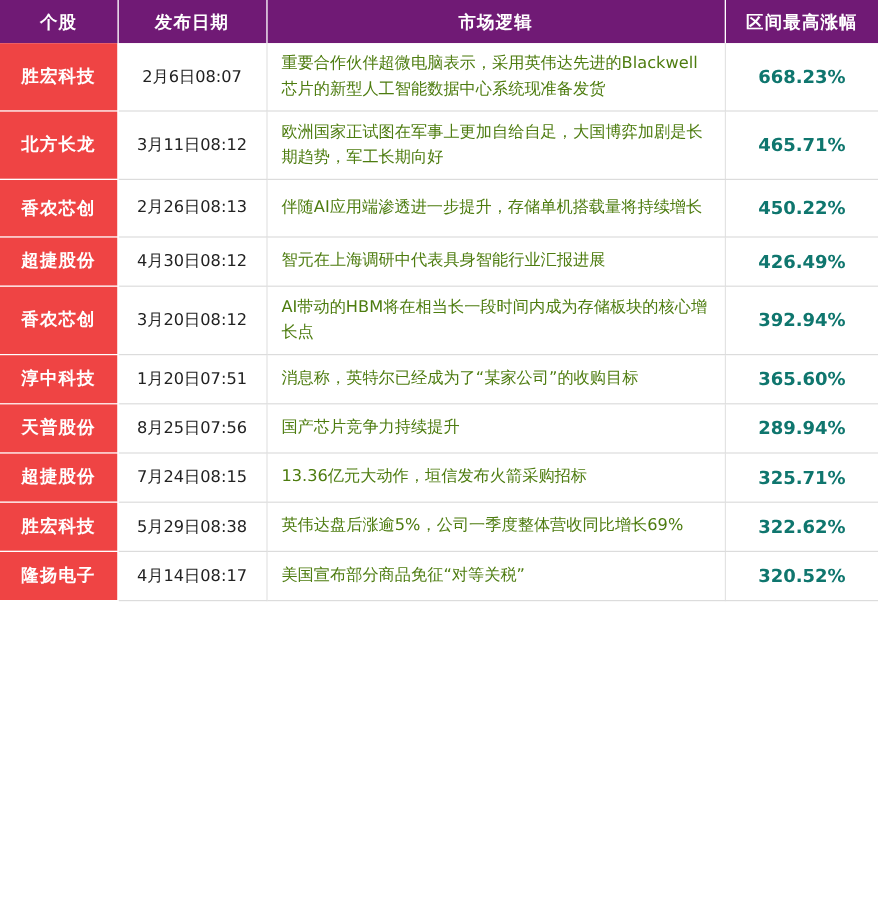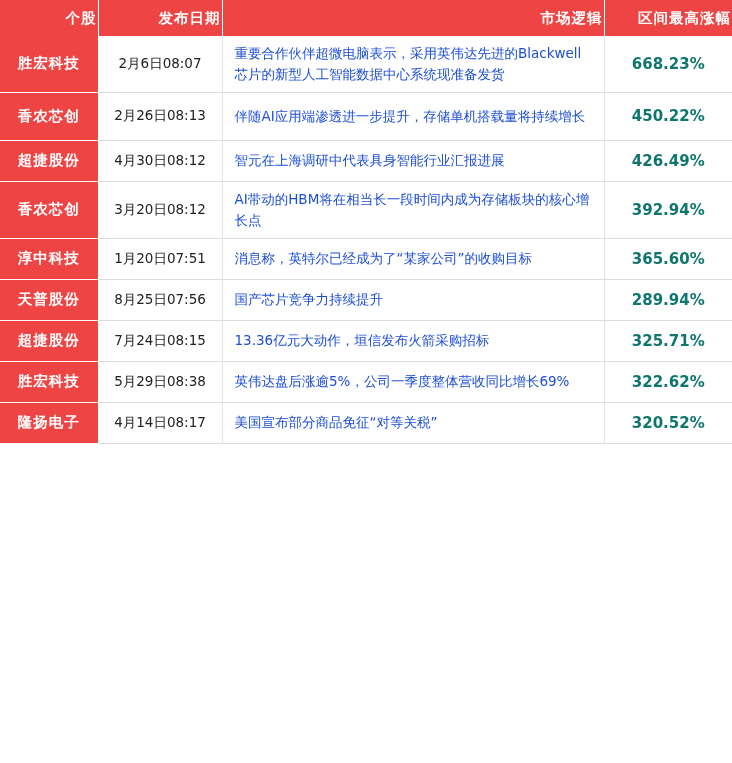--- a/index.html
+++ b/index.html
@@ -24,26 +24,26 @@
     border-collapse: collapse;
     width: 732px;
     table-layout: fixed;
   }
   table.data-table col.c-name   { width: 98px; }
   table.data-table col.c-date   { width: 124px; }
   table.data-table col.c-logic  { width: 382px; }
   table.data-table col.c-gain   { width: 128px; }
 
   thead th {
-    background: #ef4444;
+    background: #701a75;
     color: #ffffff;
     font-size: 14.5px;
     font-weight: bold;
     height: 34px;
-    text-align: right;
+    text-align: center;
     vertical-align: middle;
     border-right: 1px solid #ffffff;
     letter-spacing: 1px;
   }
   thead th:last-child { border-right: none; }
 
   tbody td {
     border-bottom: 1px solid #dcdcdc;
     vertical-align: middle;
     background: #ffffff;
@@ -61,21 +61,21 @@
   }
   tbody tr td.cell-date {
     color: #222222;
     font-size: 13.5px;
     text-align: center;
     padding: 6px 4px;
     border-right: 1px solid #e3e3e3;
     margin-top: 40px;
   }
   tbody tr td.cell-logic {
-    color: #1d4ed8;
+    color: #4d7c0f;
     font-size: 13.5px;
     text-align: left;
     padding: 7px 10px 7px 12px;
     line-height: 1.55;
     border-right: 1px solid #e3e3e3;
   }
   tbody tr td.cell-gain {
     color: #0f766e;
     font-size: 15px;
     font-weight: bold;
@@ -103,20 +103,26 @@
         <th>市场逻辑</th>
         <th>区间最高涨幅</th>
       </tr>
     </thead>
     <tbody>
       <tr class="tall">
         <td class="cell-name">胜宏科技</td>
         <td class="cell-date">2月6日08:07</td>
         <td class="cell-logic">重要合作伙伴超微电脑表示，采用英伟达先进的Blackwell芯片的新型人工智能数据中心系统现准备发货</td>
         <td class="cell-gain">668.23%</td>
+      </tr>
+      <tr class="tall">
+        <td class="cell-name">北方长龙</td>
+        <td class="cell-date">3月11日08:12</td>
+        <td class="cell-logic">欧洲国家正试图在军事上更加自给自足，大国博弈加剧是长期趋势，军工长期向好</td>
+        <td class="cell-gain">465.71%</td>
       </tr>
       <tr class="tall">
         <td class="cell-name">香农芯创</td>
         <td class="cell-date">2月26日08:13</td>
         <td class="cell-logic">伴随AI应用端渗透进一步提升，存储单机搭载量将持续增长</td>
         <td class="cell-gain">450.22%</td>
       </tr>
       <tr>
         <td class="cell-name">超捷股份</td>
         <td class="cell-date">4月30日08:12</td>

